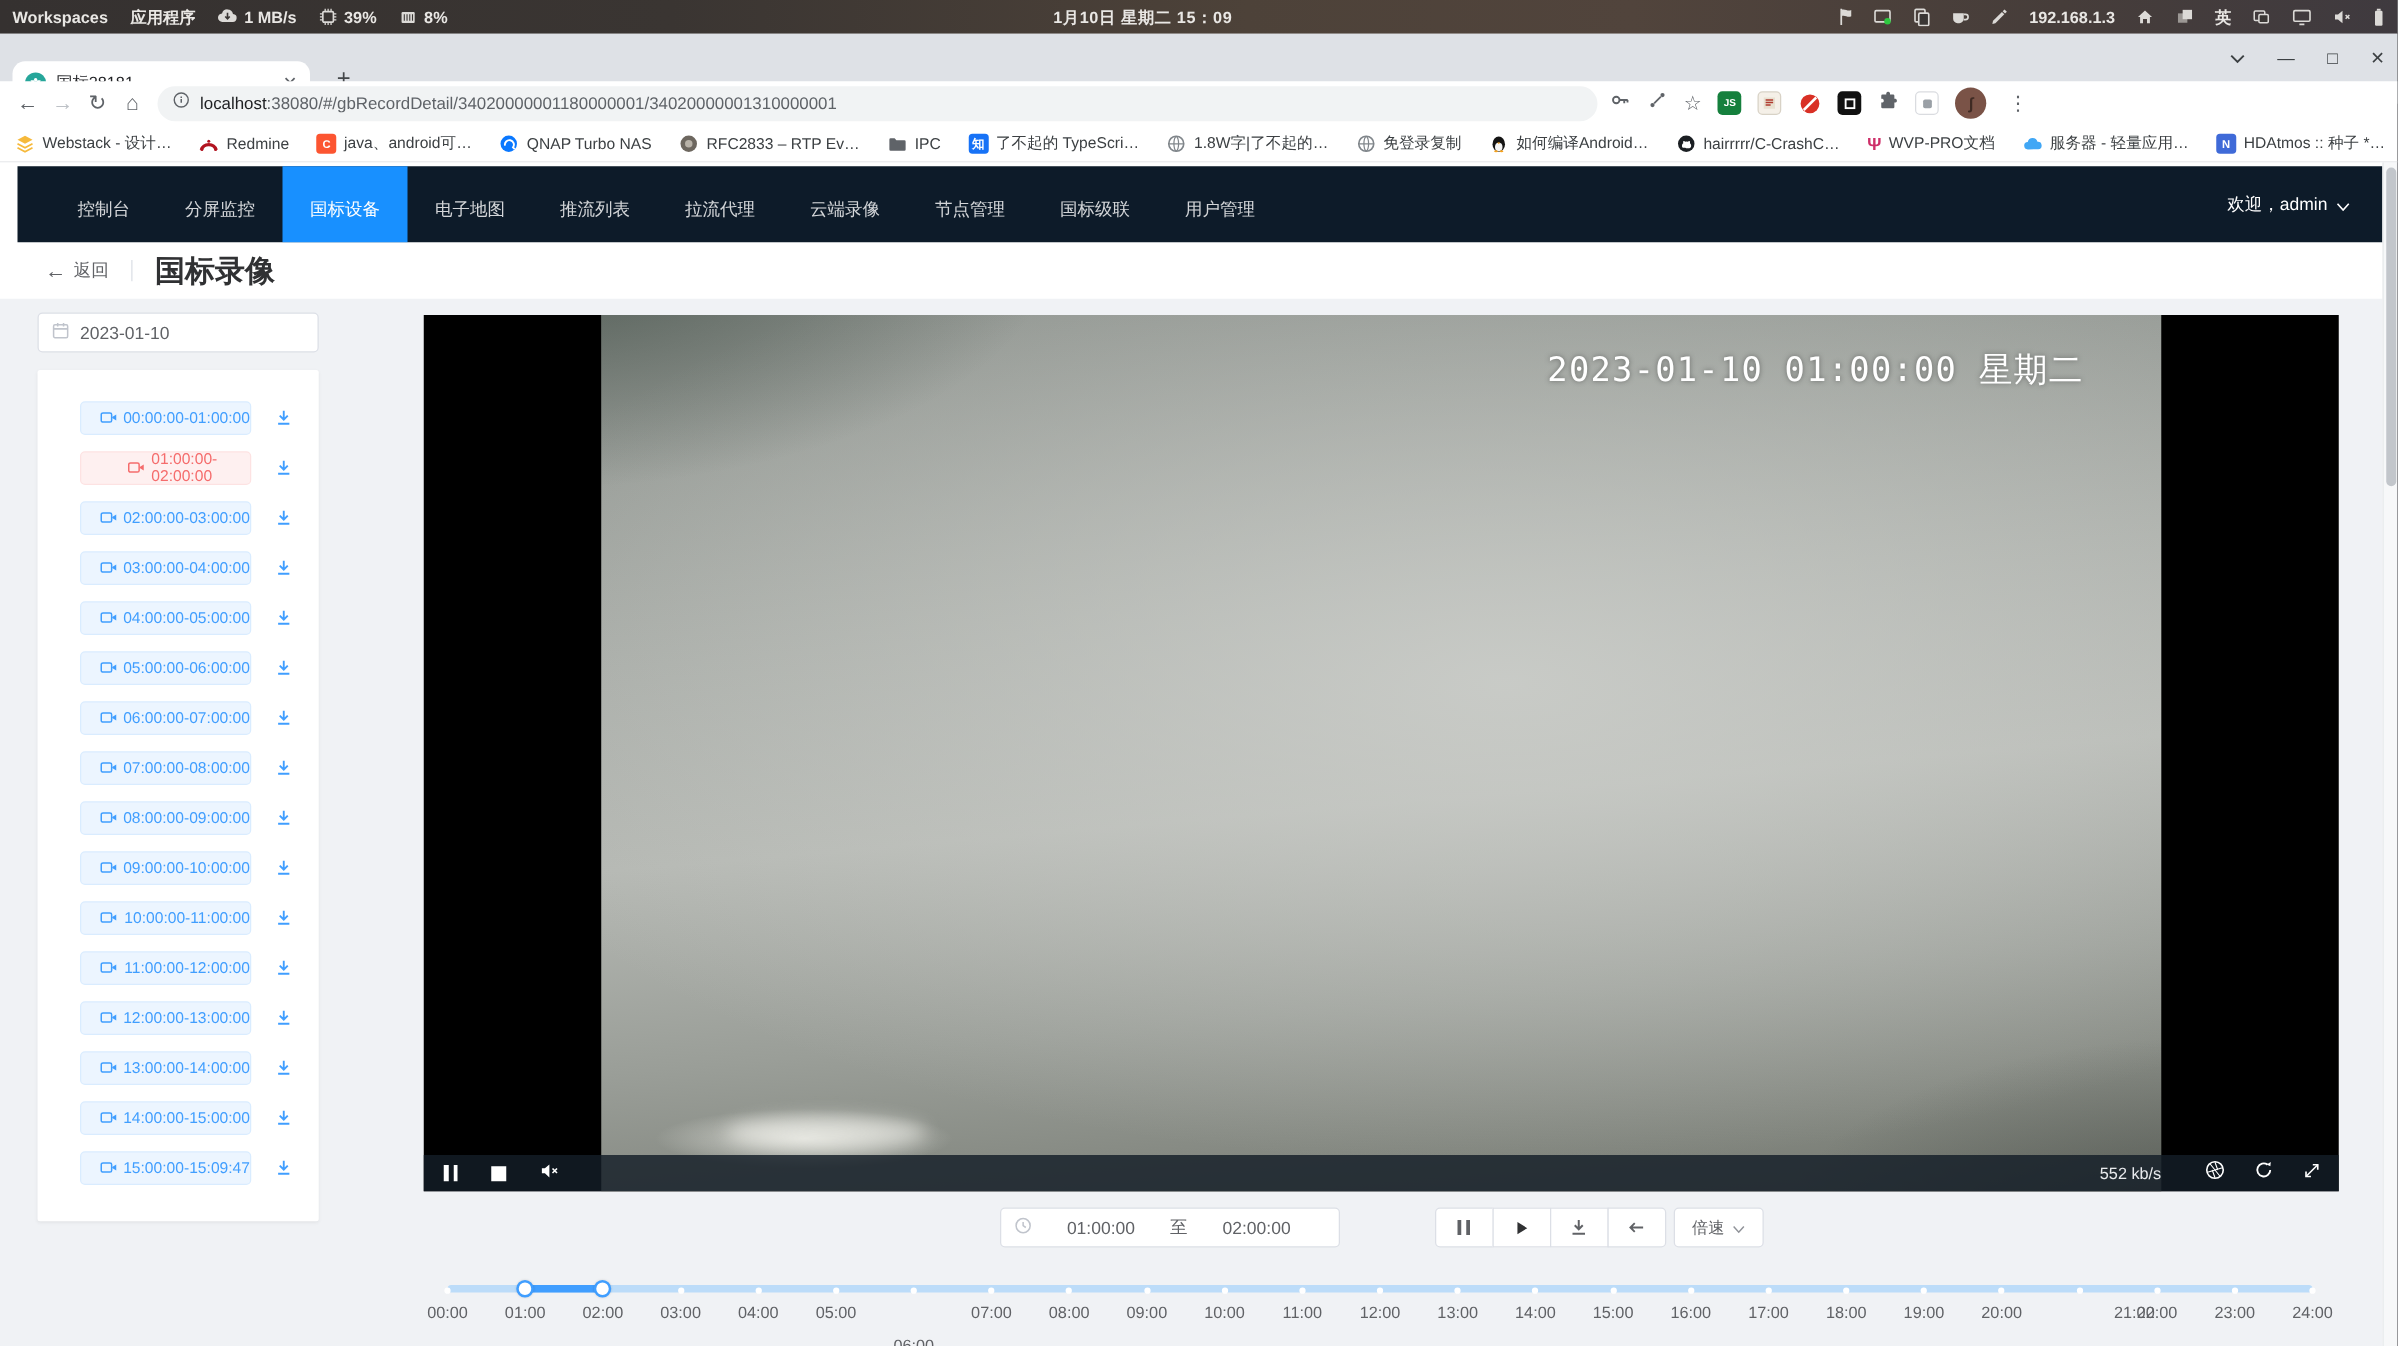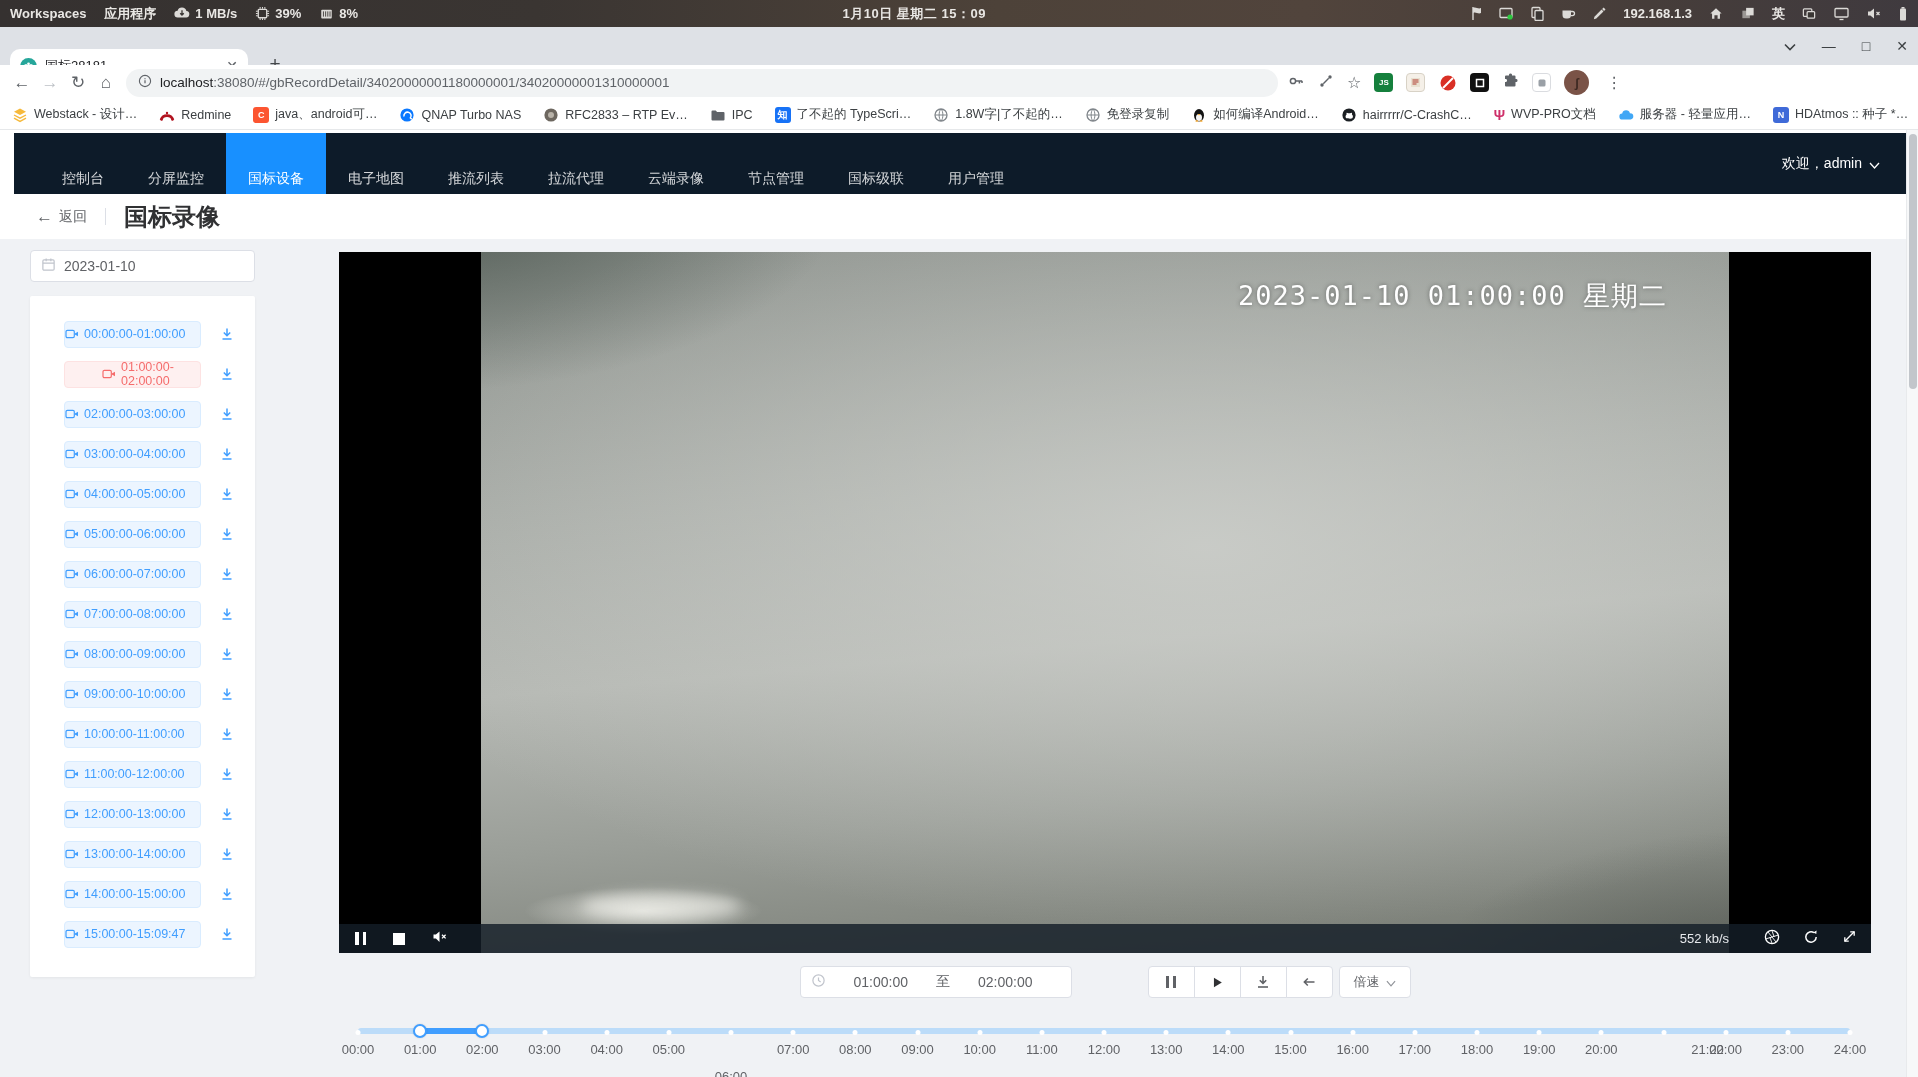--- a/index.html
+++ b/index.html
@@ -44,39 +44,39 @@
   .bm { display:flex; align-items:center; gap:6px; font-size:12.5px; color:#3c4043; white-space:nowrap; }
   .bm-sq { width:16px; height:16px; border-radius:3px; color:#fff; display:flex; align-items:center; justify-content:center; font-size:9px; font-weight:bold; }
 
   
   .webpage { position:absolute; top:130px; left:0; width:1906px; height:947px; background:#fff; }
   .page-scrollbar { position:absolute; top:130px; right:0; width:12px; height:947px; background:#f7f8f9; border-left:1px solid #e8eaec; }
   .scroll-thumb { position:absolute; top:4px; left:2px; width:8px; height:255px; border-radius:4px; background:#c2c6cb; }
 
   .app-nav { position:absolute; top:3px; left:14px; width:1892px; height:61px; background:#0d1b29; display:flex; align-items:center; }
   .nav-tabs { display:flex; height:61px; margin-left:26px; }
-  .nav-tab { height:61px; line-height:61px; padding:15px 22px; font-size:14px; color:rgba(255,255,255,.82); cursor:default; }
+  .nav-tab { height:61px; line-height:61px; padding:4px 22px; font-size:14px; color:rgba(255,255,255,.82); cursor:default; }
   .nav-tab.active { background:#1890ff; color:#fff; }
   .nav-welcome { margin-left:auto; margin-right:26px; color:#fff; font-size:14px; display:flex; align-items:center; gap:7px; }
 
   .page-header { position:absolute; top:64px; left:0; width:100%; height:45px; background:#fff; display:flex; align-items:center; padding-left:36px; }
   .back-link { display:flex; align-items:center; gap:6px; color:#606266; font-size:14px; }
   .back-arrow { font-size:17px; color:#606266; }
   .hdr-divider { width:1px; height:17px; background:#dcdfe6; margin:0 18px; }
   .page-title { font-size:24px; font-weight:bold; color:#303133; }
 
   .content { position:absolute; top:109px; left:0; width:100%; height:838px; background:#f0f2f5; }
 
   
   .date-input { position:absolute; left:30px; top:11px; width:225px; height:32px; background:#fff; border:1px solid #dcdfe6; border-radius:4px;
     display:flex; align-items:center; padding:0 10px; gap:8px; font-size:14px; color:#606266; }
   .rec-panel { position:absolute; left:30px; top:57px; width:225px; height:681px; background:#fff; border-radius:2px;
     box-shadow:0 1px 3px rgba(0,0,0,.06); padding-top:18px; overflow:hidden; }
   .rec-row { height:40px; display:flex; align-items:center; padding-left:34px; }
-  .rec-pill { width:137px; height:27px; border-radius:4px; display:flex; align-items:center; justify-content:flex-start; gap:5px;
+  .rec-pill { width:137px; height:27px; border-radius:4px; display:flex; align-items:center; justify-content:flex-end; gap:5px;
     font-size:12.5px; background:#ecf5ff; border:1px solid #d9ecff; color:#409eff; cursor:default; }
   .rec-pill.active { background:#fef0f0; border-color:#fde2e2; color:#f56c6c;padding-left:37px; }
   .rec-dl { margin-left:18px; color:#409eff; display:flex; align-items:center; }
 
   
   .player { position:absolute; left:339px; top:13px; width:1532px; height:701px; background:#000; }
   .video-content { position:absolute; left:142px; right:142px; top:0; bottom:0;
     background:
       radial-gradient(ellipse 170px 34px at 13% 94%, rgba(238,238,232,.75), rgba(238,238,232,0) 70%),
       radial-gradient(ellipse 55% 45% at -5% -8%, rgba(44,58,50,.65), rgba(44,58,50,0) 62%),

